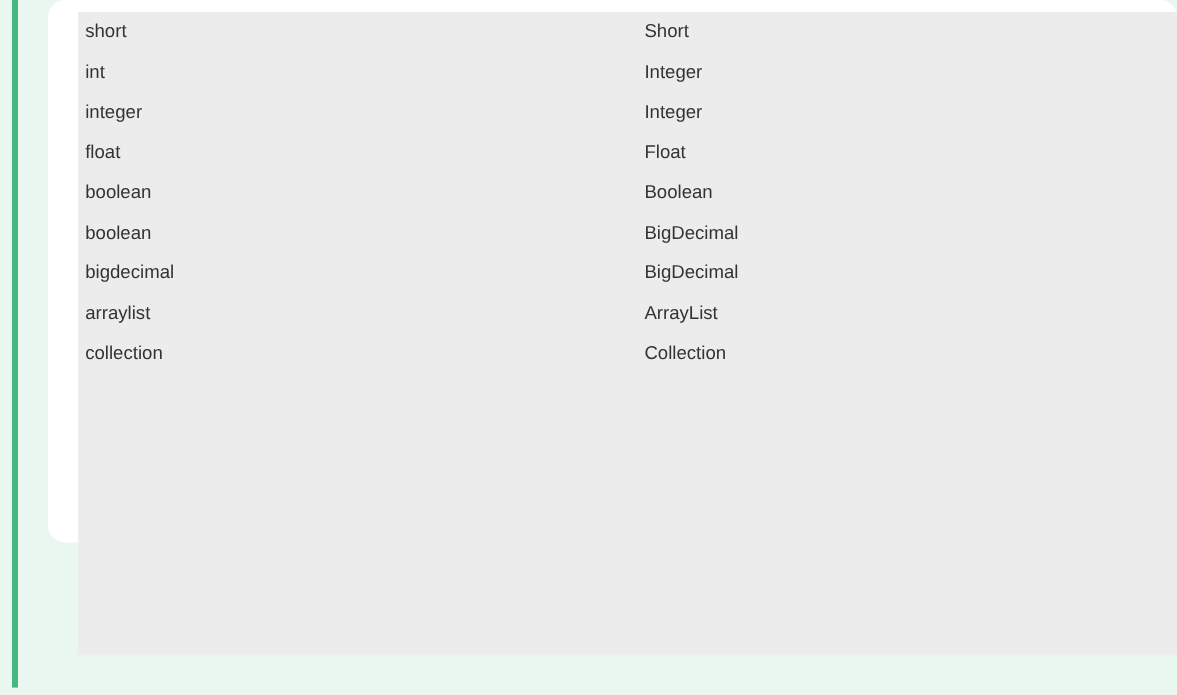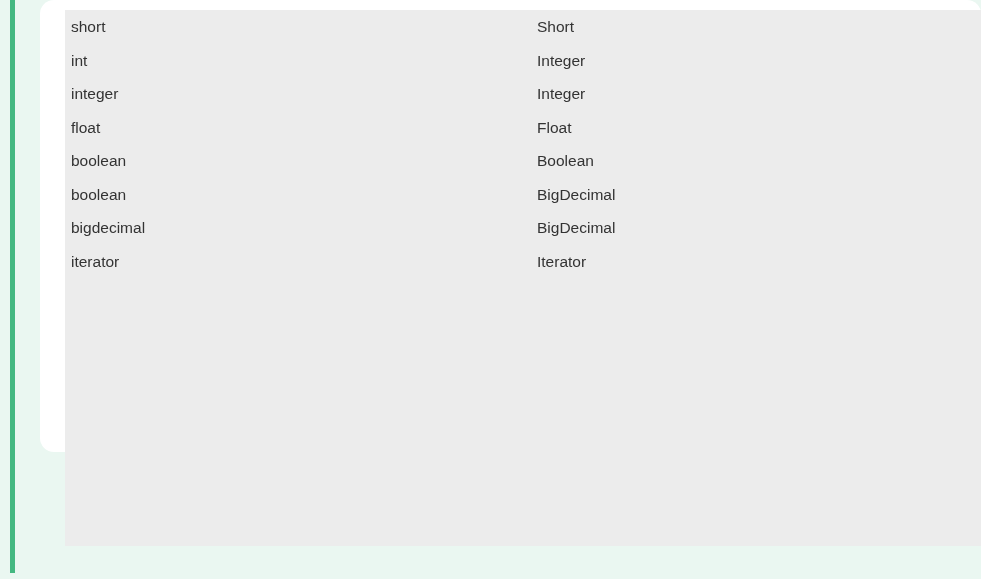--- a/index.html
+++ b/index.html
@@ -116,20 +116,24 @@
         </div>
         <div class="table-row">
           <span class="cell cell-alias">boolean</span>
           <span class="cell cell-type">BigDecimal</span>
         </div>
         <div class="table-row">
           <span class="cell cell-alias">bigdecimal</span>
           <span class="cell cell-type">BigDecimal</span>
         </div>
         <div class="table-row">
-          <span class="cell cell-alias">iterator</span>
-          <span class="cell cell-type">Iterator</span>
+          <span class="cell cell-alias">arraylist</span>
+          <span class="cell cell-type">ArrayList</span>
+        </div>
+        <div class="table-row">
+          <span class="cell cell-alias">collection</span>
+          <span class="cell cell-type">Collection</span>
         </div>
       </div>
 
   </div>
 
 </div>
 
 </body></html>

